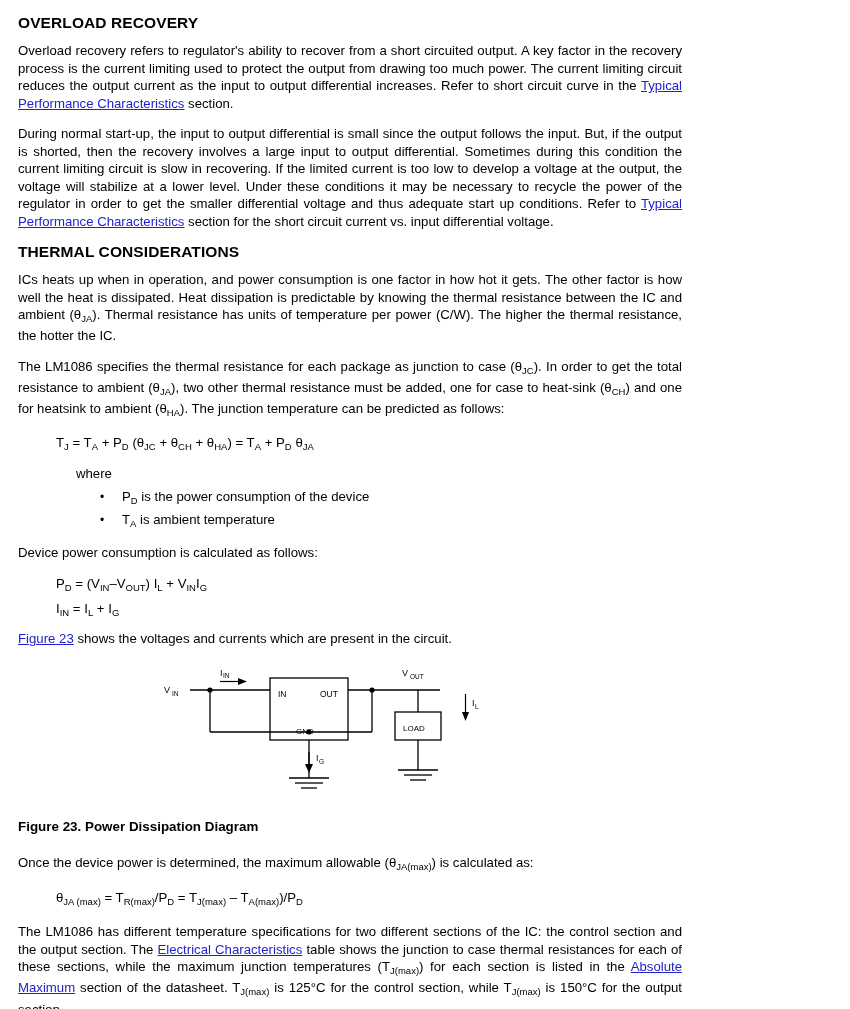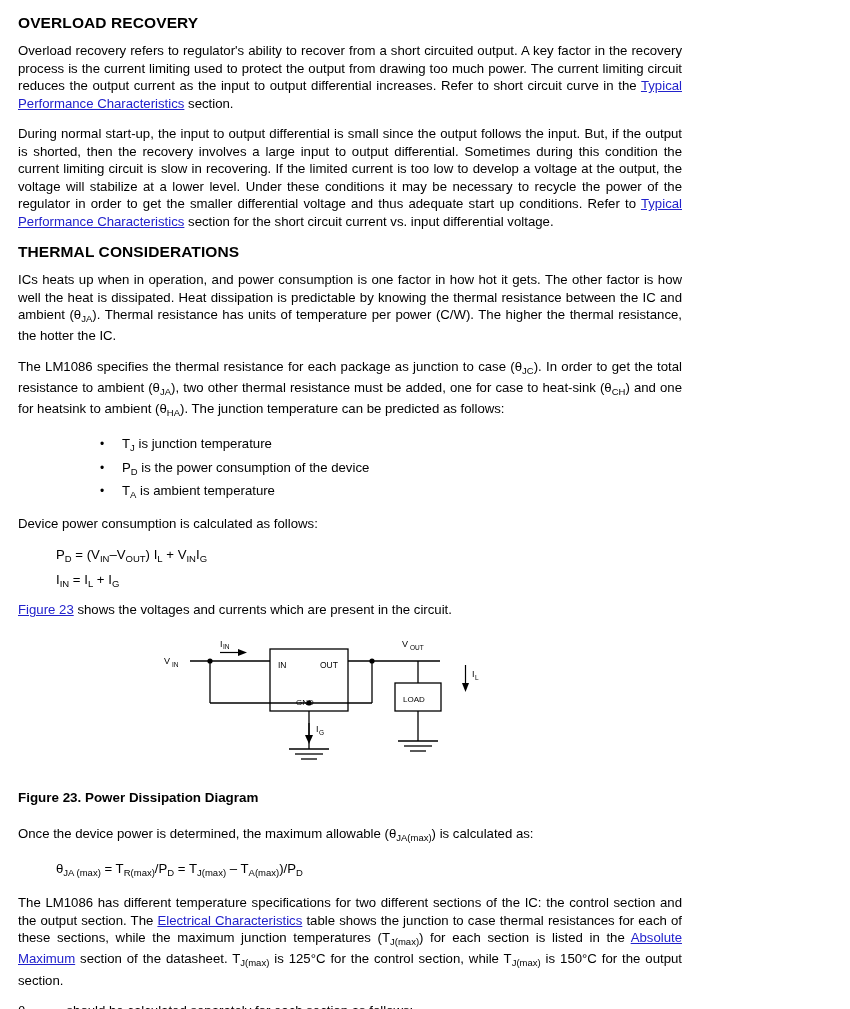--- a/index.html
+++ b/index.html
@@ -92,24 +92,25 @@
   <p class="body"><span>Overload recovery refers to regulator's ability to recover from a short circuited output. A key factor in the recovery process is the current limiting used to protect the output from drawing too much power. The current limiting circuit reduces the output current as the input to output differential increases. Refer to short circuit curve in the </span><span class="lnk">Typical Performance Characteristics</span><span> section.</span></p>
 
   <p class="body"><span>During normal start-up, the input to output differential is small since the output follows the input. But, if the output is shorted, then the recovery involves a large input to output differential. Sometimes during this condition the current limiting circuit is slow in recovering. If the limited current is too low to develop a voltage at the output, the voltage will stabilize at a lower level. Under these conditions it may be necessary to recycle the power of the regulator in order to get the smaller differential voltage and thus adequate start up conditions. Refer to </span><span class="lnk">Typical Performance Characteristics</span><span> section for the short circuit current vs. input differential voltage.</span></p>
 
   <h2 class="section-head">THERMAL CONSIDERATIONS</h2>
 
   <p class="body">ICs heats up when in operation, and power consumption is one factor in how hot it gets. The other factor is how well the heat is dissipated. Heat dissipation is predictable by knowing the thermal resistance between the IC and ambient (θ<sub>JA</sub>). Thermal resistance has units of temperature per power (C/W). The higher the thermal resistance, the hotter the IC.</p>
 
   <p class="body">The LM1086 specifies the thermal resistance for each package as junction to case (θ<sub>JC</sub>). In order to get the total resistance to ambient (θ<sub>JA</sub>), two other thermal resistance must be added, one for case to heat-sink (θ<sub>CH</sub>) and one for heatsink to ambient (θ<sub>HA</sub>). The junction temperature can be predicted as follows:</p>
 
+  <div class="eq indent1">T<sub>J</sub> = T<sub>A</sub> + P<sub>D</sub> (θ<sub>JC</sub> + θ<sub>CH</sub> + θ<sub>HA</sub>) = T<sub>A</sub> + P<sub>D</sub> θ<sub>JA</sub></div>
 
+  <div class="where">where</div>
 
   <ul class="bullets">
-    <li>T<sub>J</sub> is junction temperature</li>
     <li>P<sub>D</sub> is the power consumption of the device</li>
     <li>T<sub>A</sub> is ambient temperature</li>
   </ul>
 
   <p class="body">Device power consumption is calculated as follows:</p>
 
   <div class="eq indent1">P<sub>D</sub> = (V<sub>IN</sub>–V<sub>OUT</sub>) I<sub>L</sub> + V<sub>IN</sub>I<sub>G</sub></div>
   <div class="eq indent1">I<sub>IN</sub> = I<sub>L</sub> + I<sub>G</sub></div>
 
   <div class="spacer-small"></div>

